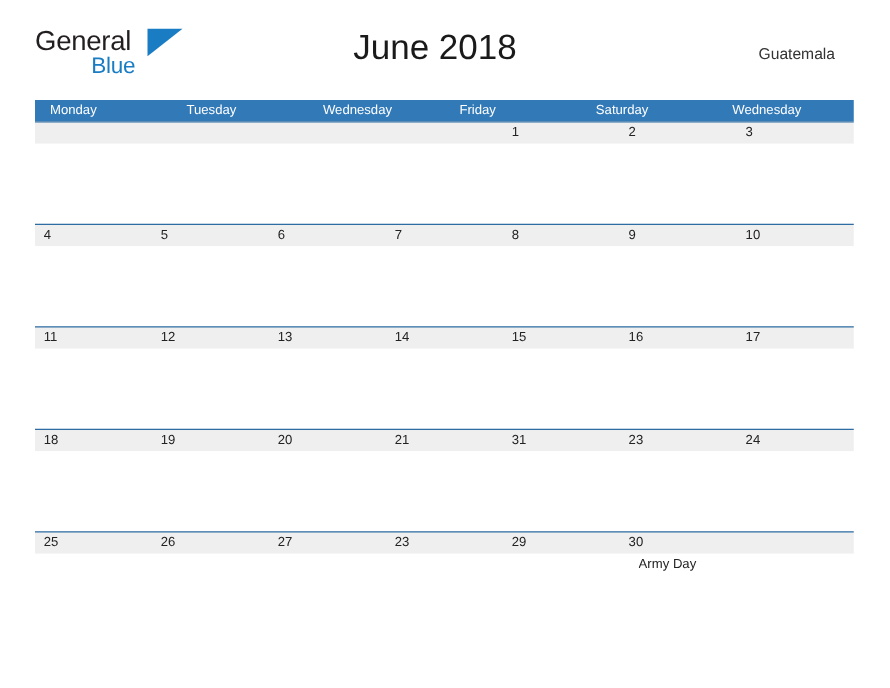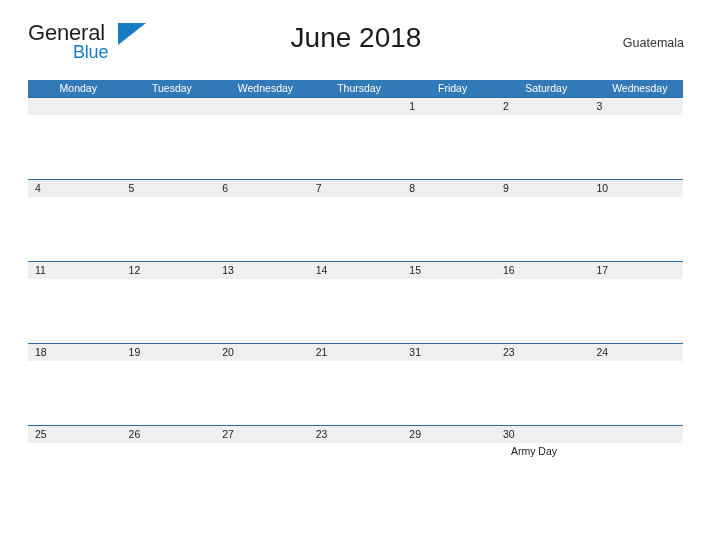--- a/index.html
+++ b/index.html
@@ -13,21 +13,21 @@
     font-family: "Liberation Sans", sans-serif;
     color: #222222;
     overflow: hidden;
     position: relative;
   }
 
   
   .page-header {
     position: relative;
     height: 56px;
-    margin: 0 28px 0 28px;
+    margin: 0 44px 0 28px;
   }
 
   .brand {
     position: absolute;
     left: 0;
     top: 22px;
     width: 230px;
     height: 46px;
     line-height: 1;
   }
@@ -94,25 +94,24 @@
   .weekday-row {
     display: flex;
     background: #3279b8;
     height: 17px;
   }
   .weekday-cell {
     flex: 1 1 0;
     font-size: 10.5px;
     color: #ffffff;
     line-height: 17px;
-    padding-left: 7px;
+    padding-left: 12px;
     box-sizing: border-box;
     white-space: nowrap;
     overflow: hidden;
-    text-align: center;
   }
 
   .week {
     width: 100%;
   }
   .date-band {
     display: flex;
     background: #efefef;
     height: 17px;
     border-top: 1px solid #2e6da4;
@@ -167,21 +166,20 @@
   <div class="cal-locale">Guatemala</div>
 
 </div>
 
 <div class="calendar">
 
   <div class="weekday-row">
     <div class="weekday-cell">Monday</div>
     <div class="weekday-cell">Tuesday</div>
     <div class="weekday-cell">Wednesday</div>
-    <div class="weekday-cell">Thursday</div>
     <div class="weekday-cell">Friday</div>
     <div class="weekday-cell">Saturday</div>
     <div class="weekday-cell">Wednesday</div>
   </div>
 
   <div id="weeks-container">
       <div class="week">
         <div class="date-band">
           <div class="date-cell"></div>
           <div class="date-cell"></div>

